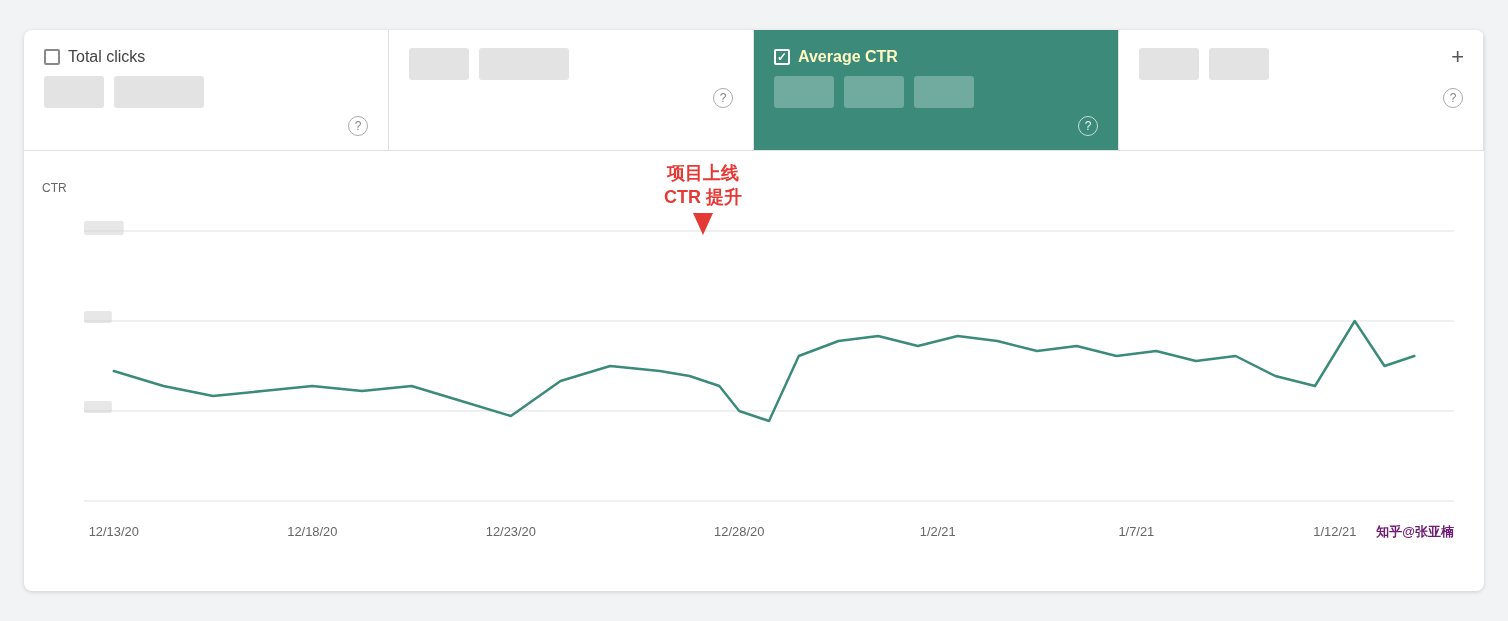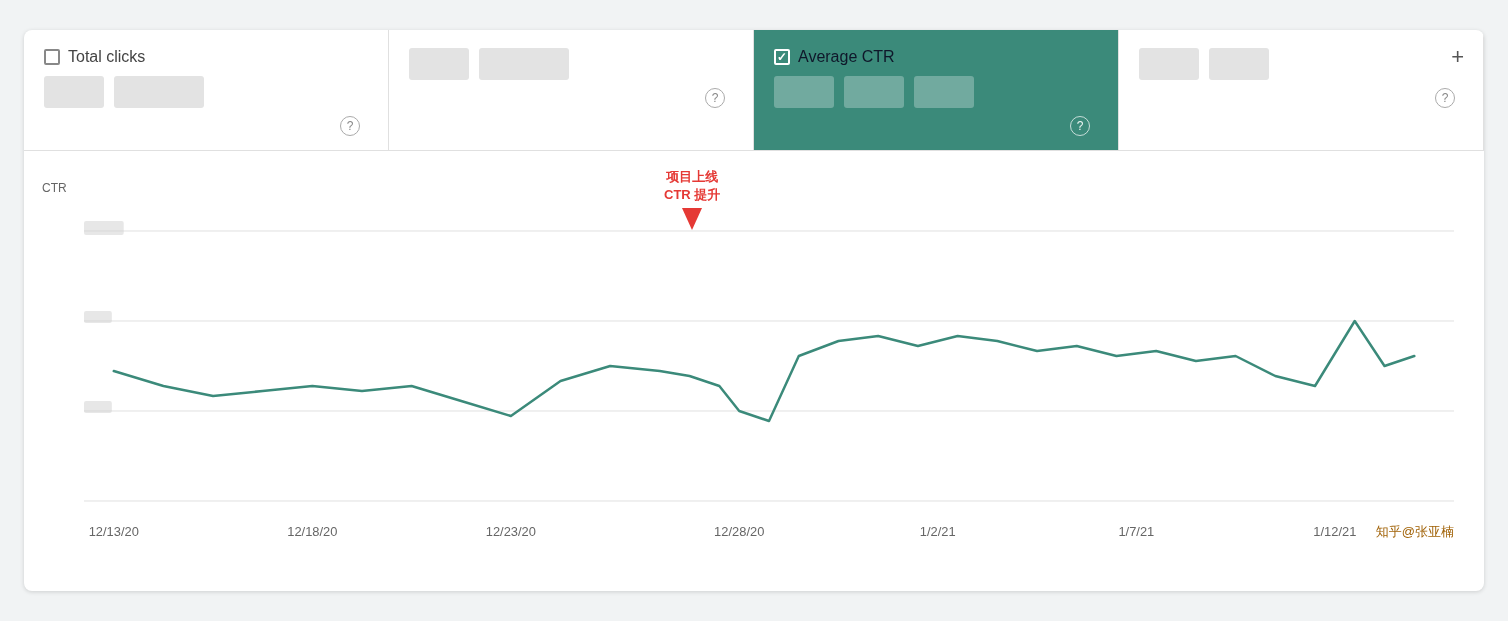--- a/index.html
+++ b/index.html
@@ -19,21 +19,21 @@
       box-shadow: 0 1px 4px rgba(0,0,0,0.15);
     }
     
     .metrics-bar {
       display: flex;
       border-bottom: 1px solid #e0e0e0;
       position: relative;
     }
     .metric-card {
       flex: 1;
-      padding: 18px 28px 14px 20px;
+      padding: 18px 20px 14px 20px;
       border-right: 1px solid #e0e0e0;
       position: relative;
       cursor: pointer;
     }
     .metric-card.active {
       background: #3b8a7a;
       color: #fff;
     }
     .metric-card:last-child {
       border-right: none;
@@ -63,21 +63,22 @@
       color: #fff;
       font-size: 12px;
       font-weight: bold;
     }
     .metric-title {
       font-size: 16px;
       color: #444;
       font-weight: 400;
     }
     .metric-card.active .metric-title {
-      color: #0f172a;
+      color: #fef9c3;
+      font-weight: bold;
     }
     .metric-values {
       display: flex;
       gap: 10px;
       margin-bottom: 8px;
     }
     .metric-value-block {
       width: 60px;
       height: 32px;
       background: #d0d0d0;
@@ -129,24 +130,24 @@
       position: absolute;
       left: 10px;
       top: 30px;
       font-size: 12px;
       color: #666;
       margin-left: 8px;
     }
     .annotation {
       position: absolute;
       left: 640px;
-      top: 17px;
+      top: 10px;
       text-align: center;
       color: #e53935;
-      font-size: 13px;
+      font-size: 18px;
       font-weight: bold;
     }
     .annotation-arrow {
       display: flex;
       justify-content: center;
       margin-top: 4px;
     }
     .arrow-down {
       width: 0;
       height: 0;
@@ -154,21 +155,22 @@
       border-right: 10px solid transparent;
       border-top: 22px solid #e53935;
       margin: 0 auto;
     }
     
     .watermark {
       position: absolute;
       right: 30px;
       bottom: 50px;
       font-size: 13px;
-      color: #a16207;
+      color: #701a75;
+      font-weight: bold;
     }
     
     .chart-svg {
       width: 100%;
       height: 100%;
     }
   </style>
 </head>
 <body>
 

